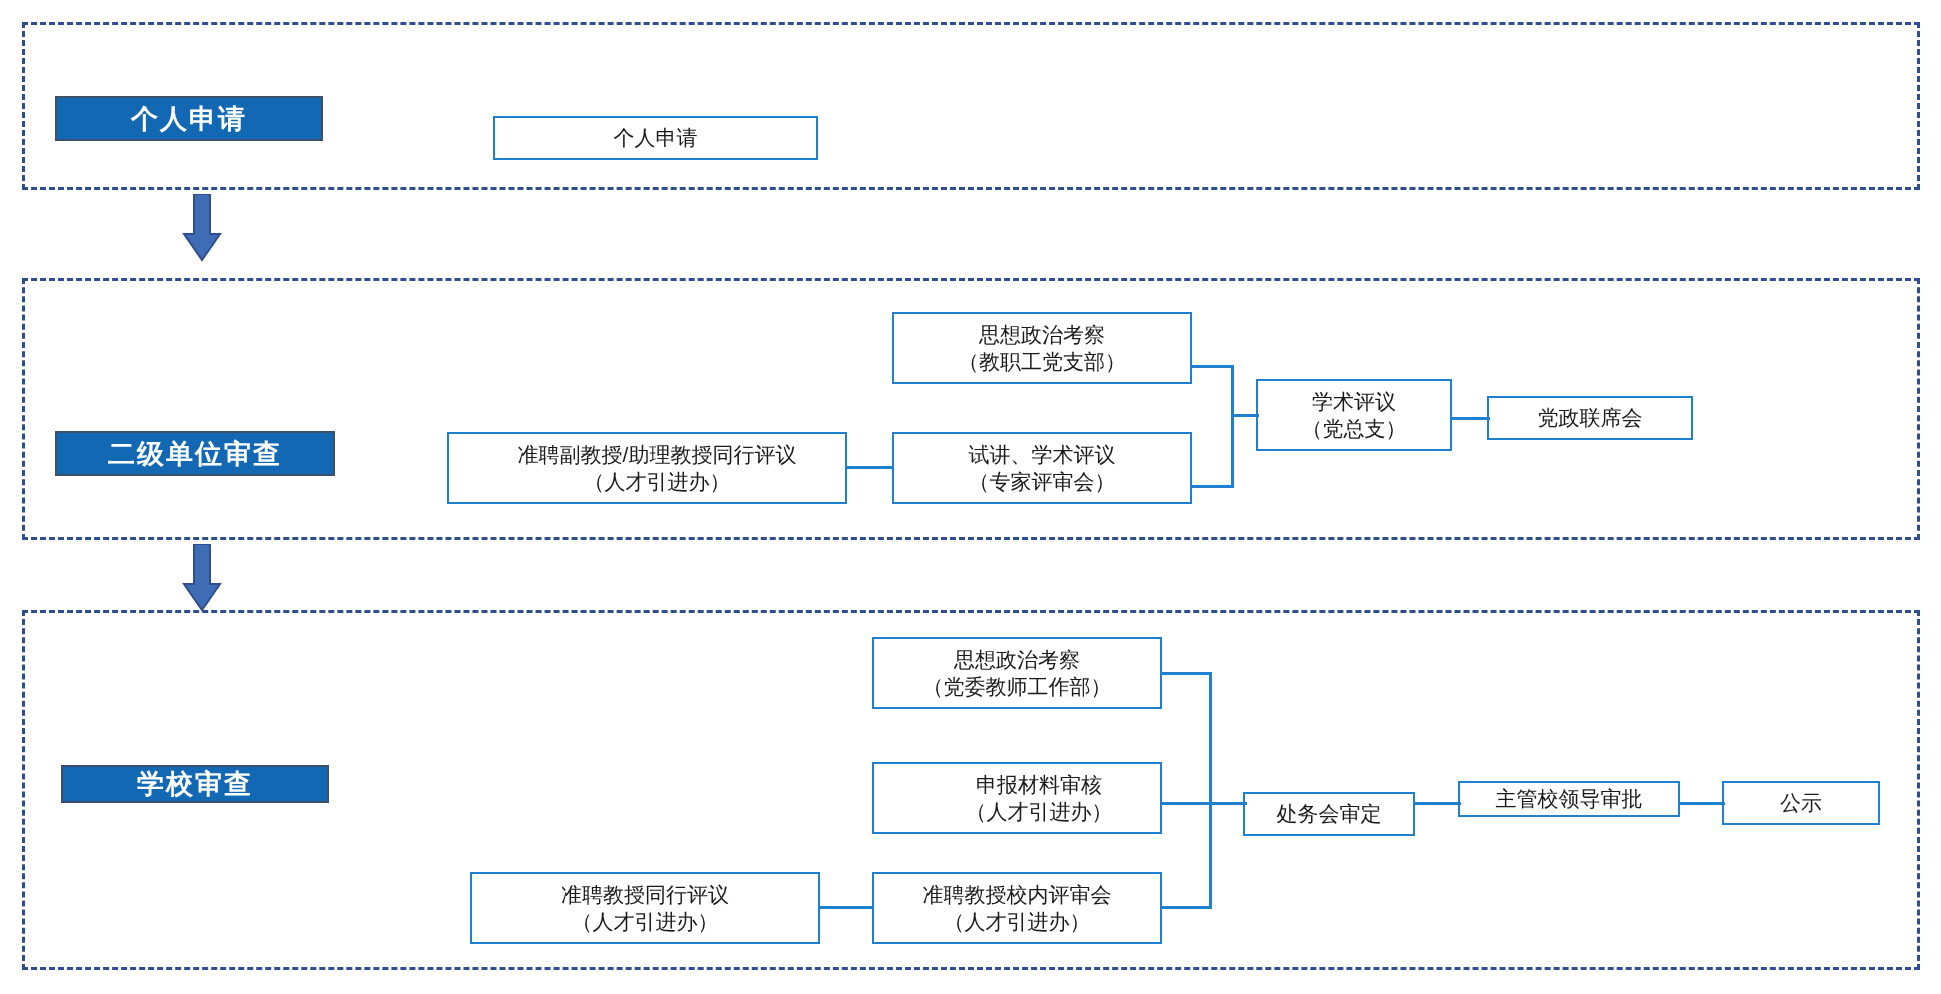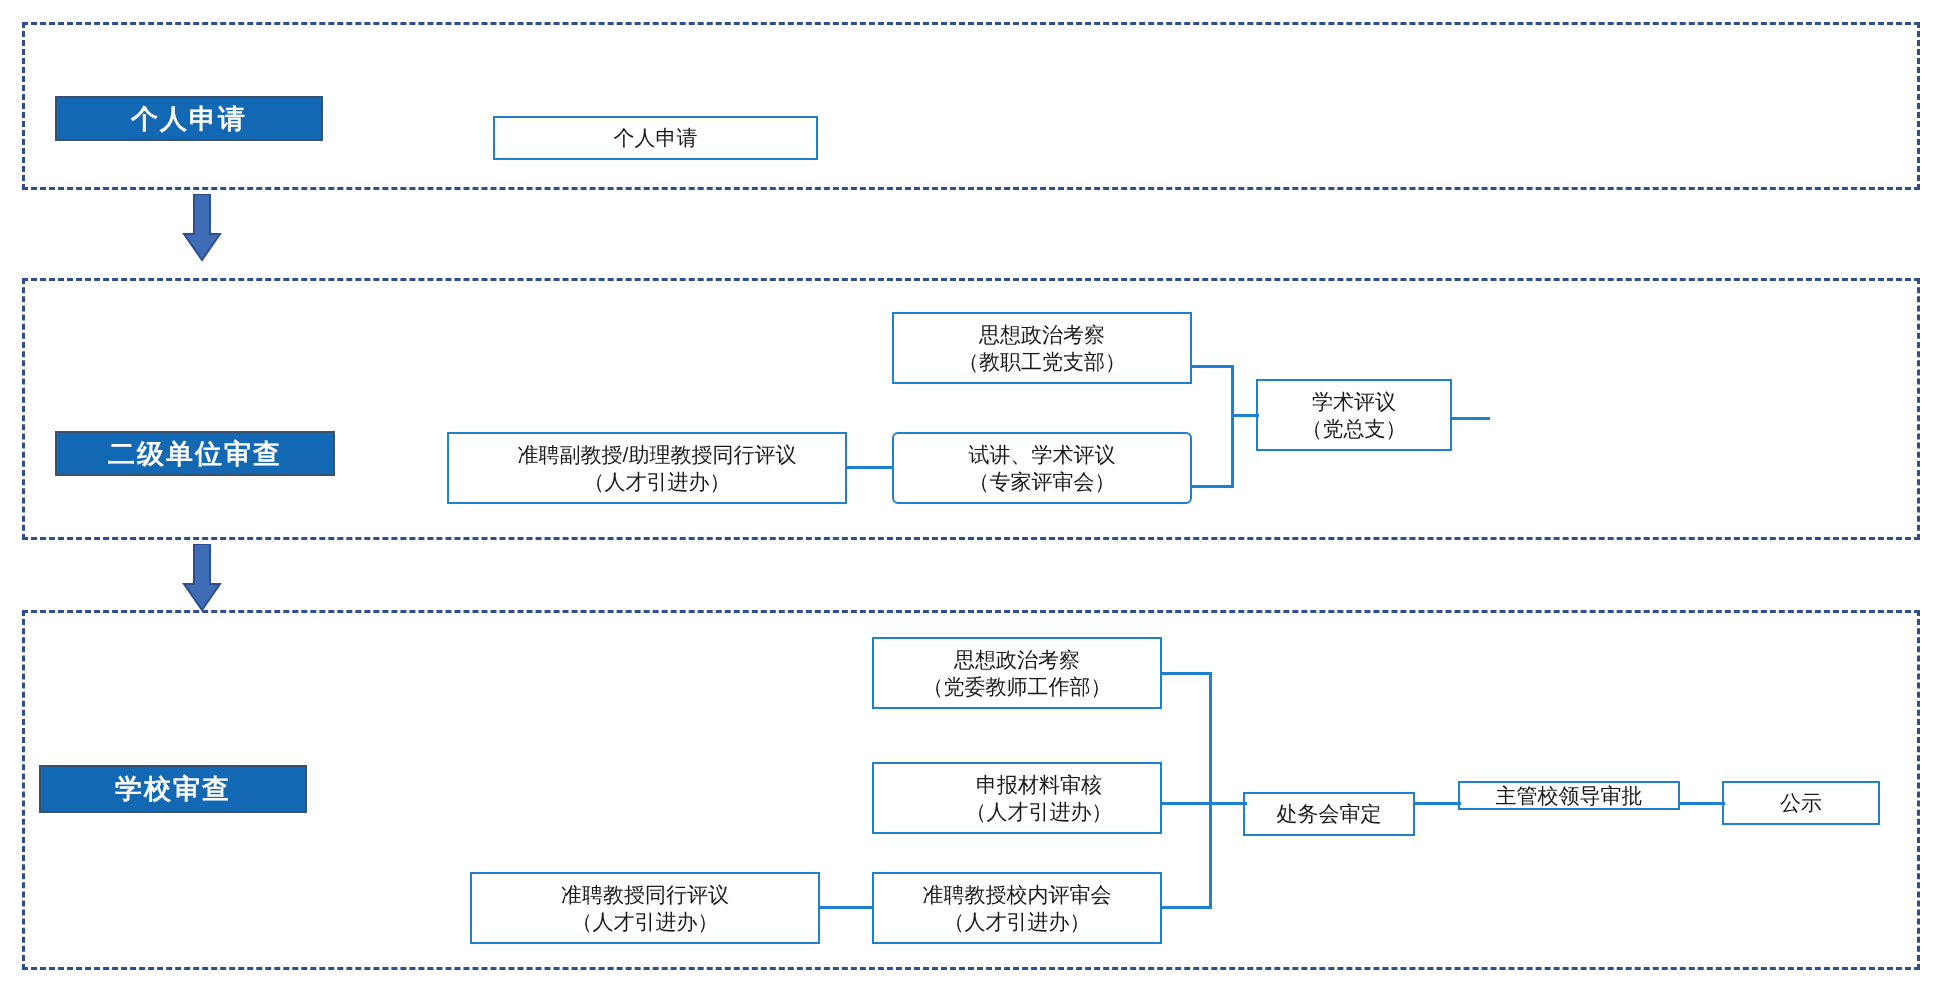--- a/index.html
+++ b/index.html
@@ -72,62 +72,63 @@
   <div class="stage" style="left:22px;top:278px;width:1898px;height:262px;"></div>
 
   <div class="stage-badge" style="left:55px;top:383px;width:280px;height:45px;margin-top:48px;">二级单位审查</div>
 
   <div class="node" style="left:892px;top:312px;width:300px;height:72px;">思想政治考察
 （教职工党支部）</div>
 
   <div class="node" style="left:447px;top:432px;width:400px;height:72px;padding-left:24px;">准聘副教授/助理教授同行评议
 （人才引进办）</div>
 
-  <div class="node" style="left:892px;top:432px;width:300px;height:72px;border-radius:6px;">试讲、学术评议
+  <div class="node" style="left:892px;top:432px;width:300px;height:72px;">试讲、学术评议
 （专家评审会）</div>
 
   <div class="node" style="left:1256px;top:379px;width:196px;height:72px;">学术评议
 （党总支）</div>
 
+  <div class="node" style="left:1487px;top:396px;width:206px;height:44px;">党政联席会</div>
 
   <div class="conn h" style="left:847px;top:466px;width:47px;"></div>
 
   <div class="conn h" style="left:1192px;top:365px;width:42px;"></div>
 
   <div class="conn h" style="left:1192px;top:485px;width:42px;"></div>
 
   <div class="conn v" style="left:1231px;top:365px;height:123px;"></div>
 
   <div class="conn h" style="left:1231px;top:414px;width:28px;"></div>
 
   <div class="conn h" style="left:1452px;top:417px;width:38px;"></div>
 
   <svg class="down-arrow" style="left:182px;top:544px;" width="40" height="70" viewBox="0 0 40 70">
     <polygon points="12,0 28,0 28,40 38,40 20,66 2,40 12,40" fill="#3E6DB5" stroke="#2E4E8F" stroke-width="2"></polygon>
   </svg>
 
   <div class="stage" style="left:22px;top:610px;width:1898px;height:360px;"></div>
 
-  <div class="stage-badge" style="left:39px;top:765px;width:268px;height:48px;">学校审查</div>
+  <div class="stage-badge" style="left:61px;top:765px;width:268px;height:38px;">学校审查</div>
 
   <div class="node" style="left:872px;top:637px;width:290px;height:72px;">思想政治考察
 （党委教师工作部）</div>
 
   <div class="node" style="left:872px;top:762px;width:290px;height:72px;padding-left:48px;">申报材料审核
 （人才引进办）</div>
 
   <div class="node" style="left:470px;top:872px;width:350px;height:72px;">准聘教授同行评议
 （人才引进办）</div>
 
   <div class="node" style="left:872px;top:872px;width:290px;height:72px;">准聘教授校内评审会
 （人才引进办）</div>
 
   <div class="node" style="left:1243px;top:792px;width:172px;height:44px;">处务会审定</div>
 
-  <div class="node" style="left:1458px;top:781px;width:222px;height:29px;">主管校领导审批</div>
+  <div class="node" style="left:1458px;top:781px;width:222px;height:36px;">主管校领导审批</div>
 
   <div class="node" style="left:1722px;top:781px;width:158px;height:44px;">公示</div>
 
   <div class="conn h" style="left:820px;top:906px;width:54px;"></div>
 
   <div class="conn h" style="left:1162px;top:672px;width:50px;"></div>
   <div class="conn h" style="left:1162px;top:802px;width:50px;"></div>
   <div class="conn h" style="left:1162px;top:906px;width:50px;"></div>
 
   <div class="conn v" style="left:1209px;top:672px;height:237px;"></div>

